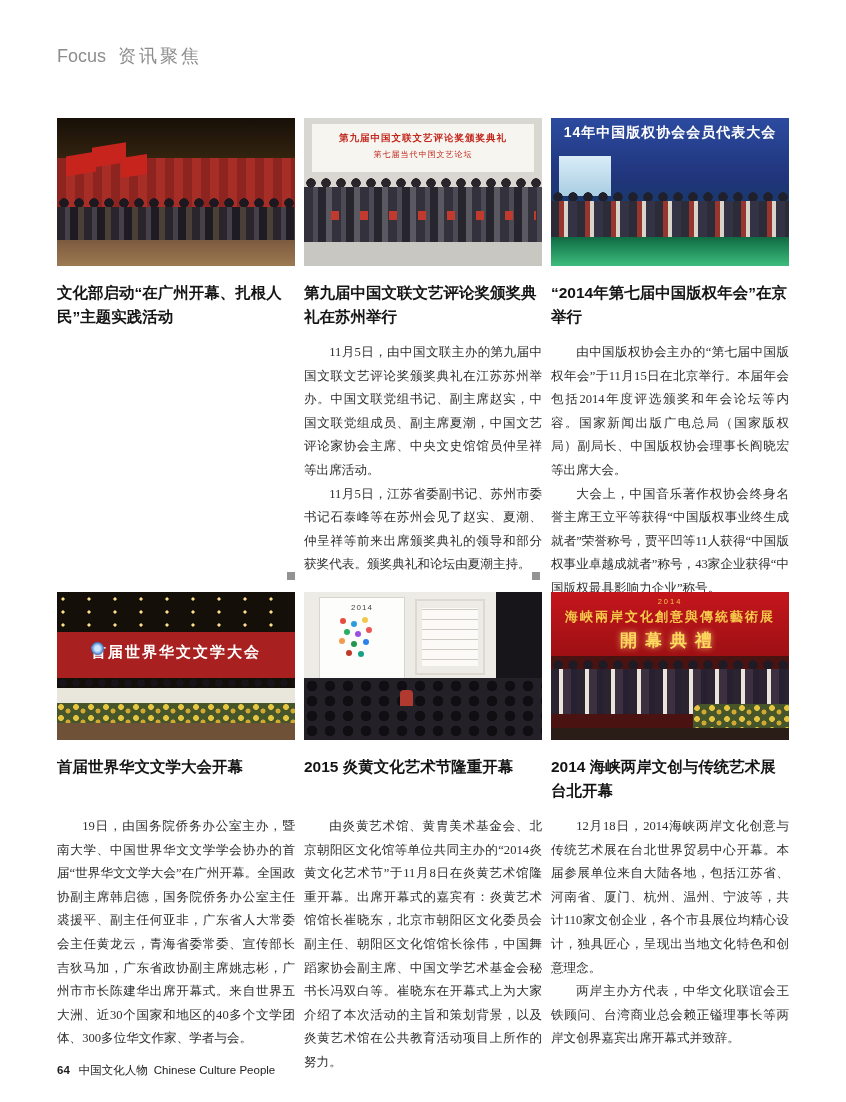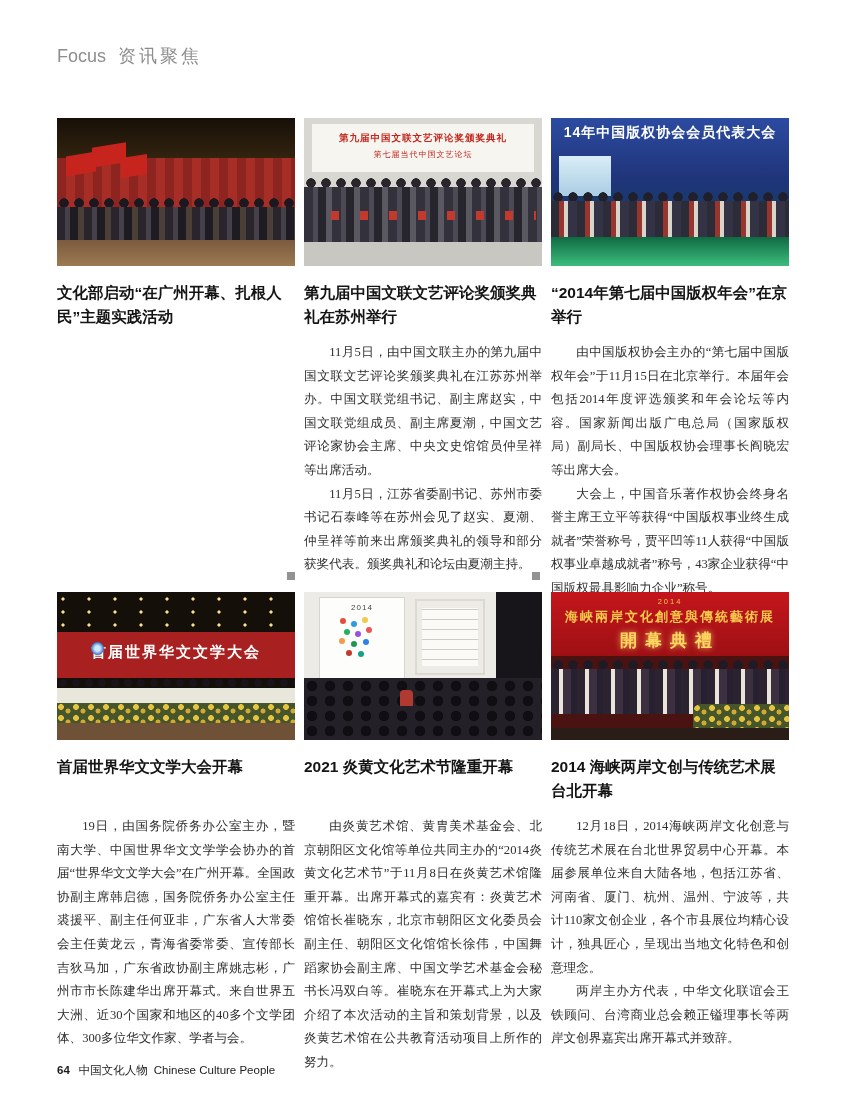--- a/index.html
+++ b/index.html
@@ -197,21 +197,21 @@
       <div class="photo ph5">
         <div class="poster1">
           <div class="p1y">2014</div>
         </div>
         <div class="dots"></div>
         <div class="poster2"></div>
         <div class="col"></div>
         <div class="aud"></div>
         <div class="redp"></div>
       </div>
-      <h2 class="title">2021 炎黄文化艺术节隆重开幕</h2>
+      <h2 class="title">2015 炎黄文化艺术节隆重开幕</h2>
       <div class="bod">
         <p>由炎黄艺术馆、黄胄美术基金会、北京朝阳区文化馆等单位共同主办的“2014炎黄文化艺术节”于11月8日在炎黄艺术馆隆重开幕。出席开幕式的嘉宾有：炎黄艺术馆馆长崔晓东，北京市朝阳区文化委员会副主任、朝阳区文化馆馆长徐伟，中国舞蹈家协会副主席、中国文学艺术基金会秘书长冯双白等。崔晓东在开幕式上为大家介绍了本次活动的主旨和策划背景，以及炎黄艺术馆在公共教育活动项目上所作的努力。</p>
       </div>
     </article>
 
     <article>
       <div class="photo ph6">
         <div class="banner">
           <div class="by">2014</div>
           <div class="bli">海峽兩岸文化創意與傳統藝術展</div>

